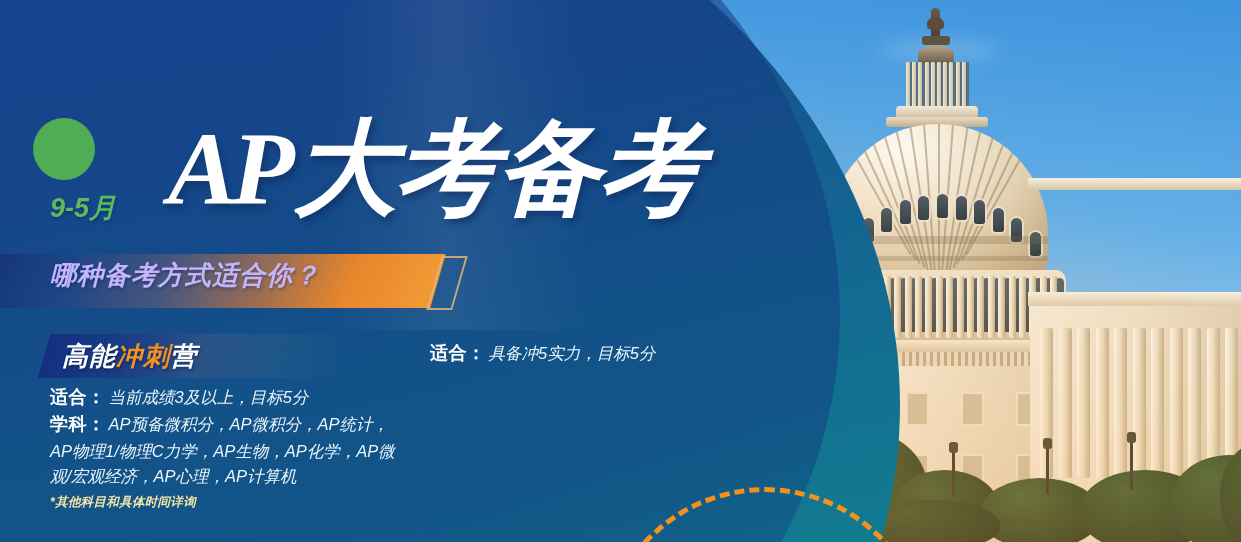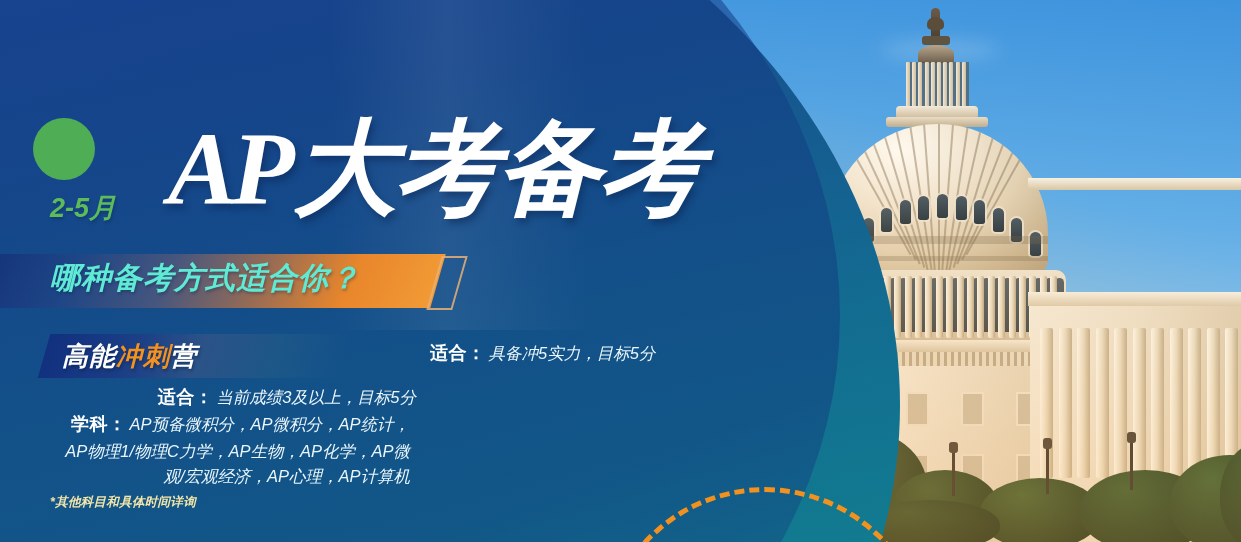--- a/index.html
+++ b/index.html
@@ -173,34 +173,34 @@
 
   
   .subwrap{position:absolute;left:0px;top:254px;height:54px;}
   .subbar{
     position:absolute;left:-14px;top:0;width:452px;height:54px;
     background:linear-gradient(100deg,#16347a 0%,#1d4586 18%,#46567e 40%,#9c6d52 62%,#e8862b 80%,#f29b36 100%);
     transform:skewX(-16deg);
   }
   .subtext{
     position:absolute;left:50px;top:258px;
-    font-size:30px;font-weight:bold;font-style:italic;color:#5eead4;
+    font-size:26px;font-weight:bold;font-style:italic;color:#c4b5fd;
     letter-spacing:1px;
     text-shadow:1px 2px 3px rgba(10,30,70,.35);
   }
   .subslash{
     position:absolute;left:434px;top:256px;width:22px;height:50px;
     border:2px solid rgba(232,176,120,.85);
     transform:skewX(-16deg);
     background:transparent;
   }
 
   
   .card{position:absolute;top:334px;}
-  .card.left{left:36px;width:380px;text-align:right;}
+  .card.left{left:36px;width:380px;}
   .card.right{left:416px;width:380px;}
 
   .cardhead{
     position:relative;height:44px;
   }
   .cardhead .hbg{
     position:absolute;left:8px;top:0;width:300px;height:44px;
     transform:skewX(-16deg);
     background:linear-gradient(95deg,#11307f 0%,#1c3f86 30%,#2b5388 52%,rgba(45,100,135,.35) 78%,rgba(40,110,140,0) 100%);
   }
@@ -415,21 +415,21 @@
 
   <div class="leftpanel"></div>
   <div class="wedge"></div>
   <div class="lightband"></div>
 
   <div class="arc-mask">
     <div class="arc"></div>
   </div>
 
   <div class="greendot"></div>
-  <div class="months">2-5月</div>
+  <div class="months">9-5月</div>
   <div class="maintitle"><span class="ap">AP</span><span>大考备考</span></div>
 
   <div class="subwrap">
     <div class="subbar"></div>
   </div>
   <div class="subtext">哪种备考方式适合你？</div>
   <div class="subslash"></div>
 
   <div class="card left">
     <div class="cardhead">

